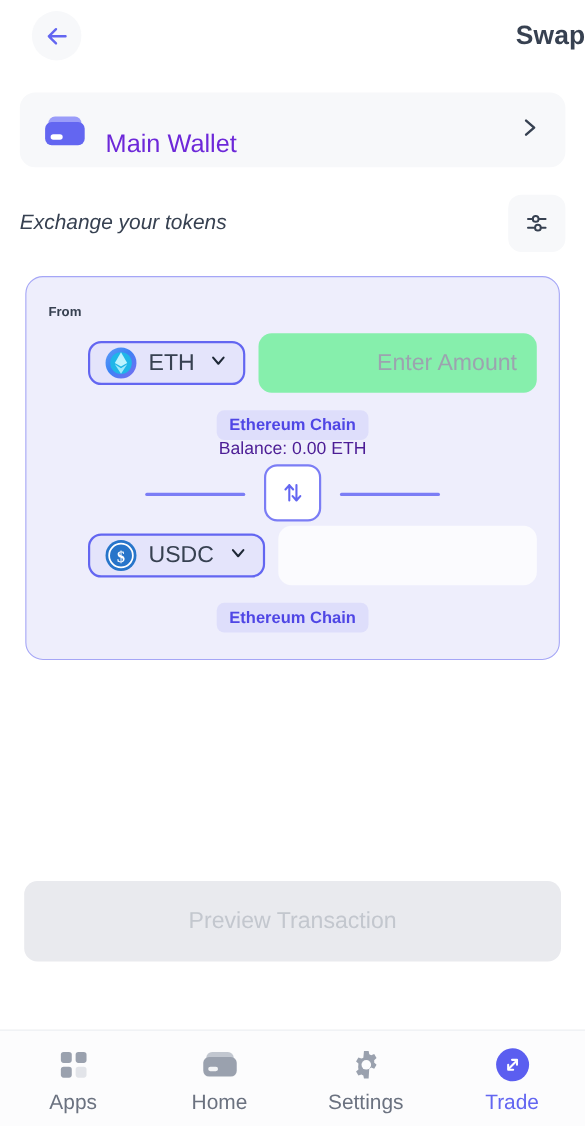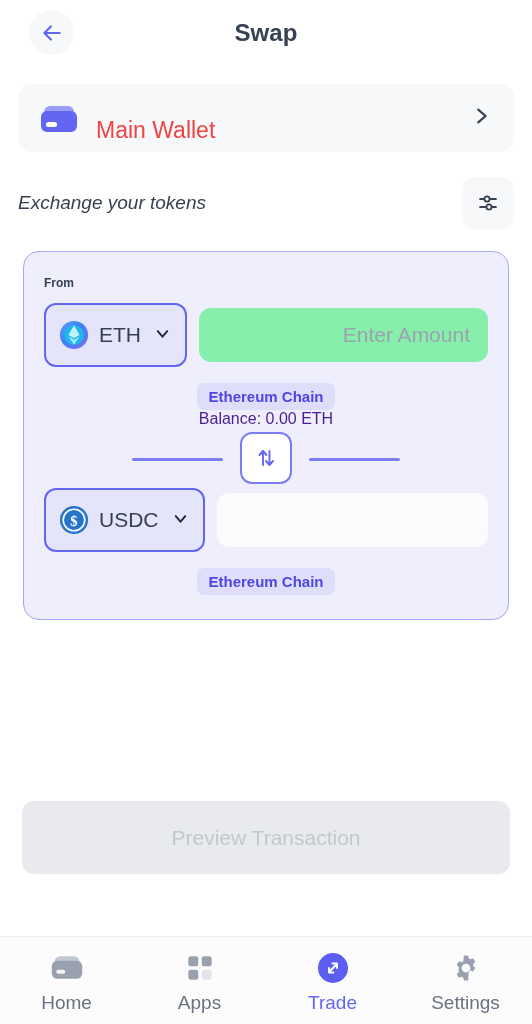--- a/index.html
+++ b/index.html
@@ -40,21 +40,21 @@
     background: #f7f8fa;
     display: flex;
     align-items: center;
     justify-content: center;
     cursor: pointer;
     border: none;
   }
   .back-button svg { display: block; }
   .page-title {
     width: 100%;
-    text-align: center;
+    text-align: right;
     font-size: 24px;
     font-weight: 700;
     color: #374151;
     letter-spacing: 0.1px;
   }
 
   
   .wallet-card {
     margin: 18px 18px 0 18px;
     height: 68px;
@@ -64,21 +64,21 @@
     display: flex;
     align-items: center;
     padding: 0 22px;
     cursor: pointer;
   }
   .wallet-icon { flex: none; width: 38px; height: 28px; position: relative; }
   .wallet-name {
     margin-left: 18px;
     font-size: 23px;
     font-weight: 500;
-    color: #ef4444;
+    color: #6d28d9;
     flex: 1;
     margin-top: 24px;
   }
   .chevron-right { flex: none; }
 
   
   .exchange-row {
     margin: 25px 18px 0 18px;
     height: 52px;
     flex: none;
@@ -118,30 +118,31 @@
     color: #374151;
     margin-bottom: 13px;
   }
   .token-row {
     display: flex;
     align-items: center;
     gap: 12px;
   }
   .token-select {
     flex: none;
-    height: 64px;
+    height: 40px;
     min-width: 141px;
     background: #e4e4fb;
     border: 2px solid #6366f1;
     border-radius: 12px;
     display: flex;
     align-items: center;
     padding: 0 13px;
     gap: 10px;
     cursor: pointer;
+    margin-left: 36px;
   }
   .token-icon { flex: none; width: 30px; height: 30px; }
   .token-symbol {
     font-size: 21px;
     color: #374151;
     font-weight: 500;
     white-space: nowrap;
   }
   .chevron-down { flex: none; margin-left: 2px; }
 
@@ -381,59 +382,59 @@
 
   <div class="spacer"></div>
   <div class="preview-wrap">
     <button class="preview-button" disabled="">Preview Transaction</button>
   </div>
 
   <div class="bottom-nav">
 
     <div class="nav-item">
       <span class="nav-icon">
-        <svg width="34" height="28" viewBox="0 0 38 30" fill="none">
-          <rect x="5" y="2" width="28" height="21" rx="6" fill="#c2c7d0"></rect>
-          <rect x="2" y="7" width="34" height="20" rx="6" fill="#9aa1ae"></rect>
-          <rect x="7" y="17" width="10" height="4.5" rx="2.2" fill="#f3f4f6"></rect>
-        </svg>
-      </span>
-      <span class="nav-label">Home</span>
-    </div>
-
-    <div class="nav-item">
-      <span class="nav-icon">
         <svg width="28" height="28" viewBox="0 0 24 24">
           <rect x="2" y="2" width="8.5" height="8.5" rx="2.2" fill="#9aa1ae"></rect>
           <rect x="13.5" y="2" width="8.5" height="8.5" rx="2.2" fill="#9aa1ae"></rect>
           <rect x="2" y="13.5" width="8.5" height="8.5" rx="2.2" fill="#9aa1ae"></rect>
           <rect x="13.5" y="13.5" width="8.5" height="8.5" rx="2.2" fill="#e2e4e9"></rect>
         </svg>
       </span>
       <span class="nav-label">Apps</span>
+    </div>
+
+    <div class="nav-item">
+      <span class="nav-icon">
+        <svg width="34" height="28" viewBox="0 0 38 30" fill="none">
+          <rect x="5" y="2" width="28" height="21" rx="6" fill="#c2c7d0"></rect>
+          <rect x="2" y="7" width="34" height="20" rx="6" fill="#9aa1ae"></rect>
+          <rect x="7" y="17" width="10" height="4.5" rx="2.2" fill="#f3f4f6"></rect>
+        </svg>
+      </span>
+      <span class="nav-label">Home</span>
+    </div>
+
+    <div class="nav-item">
+      <span class="nav-icon">
+        <svg width="30" height="30" viewBox="0 0 24 24">
+          <path fill="#9aa1ae" d="M12 8.2a3.8 3.8 0 1 0 0 7.6 3.8 3.8 0 0 0 0-7.6zm0 5.6a1.8 1.8 0 1 1 0-3.6 1.8 1.8 0 0 1 0 3.6z"></path>
+          <path fill="#9aa1ae" d="M10.3 2h3.4l.45 2.3c.5.17.97.4 1.4.68l2.2-.82 1.7 2.95-1.75 1.52c.05.28.07.57.07.87s-.02.59-.07.87l1.75 1.52-1.7 2.95-2.2-.82c-.43.28-.9.51-1.4.68L13.7 22h-3.4l-.45-2.3c-.5-.17-.97-.4-1.4-.68l-2.2.82-1.7-2.95 1.75-1.52A6.8 6.8 0 0 1 6.23 12c0-.3.02-.59.07-.87L4.55 9.61l1.7-2.95 2.2.82c.43-.28.9-.51 1.4-.68L10.3 2z"></path>
+          <circle cx="12" cy="12" r="3.5" fill="#fcfcfd"></circle>
+        </svg>
+      </span>
+      <span class="nav-label">Settings</span>
     </div>
 
     <div class="nav-item active">
       <span class="nav-icon">
         <svg width="32" height="32" viewBox="0 0 32 32" fill="none">
           <circle cx="16" cy="16" r="15" fill="#5b5ef0"></circle>
           <path d="M19.5 12.5L12.5 19.5" stroke="#ffffff" stroke-width="1.9" stroke-linecap="round"></path>
           <path d="M20 11.5V16M20 11.5H15.5" stroke="#ffffff" stroke-width="1.9" stroke-linecap="round" stroke-linejoin="round"></path>
           <path d="M12 20.5V16M12 20.5H16.5" stroke="#ffffff" stroke-width="1.9" stroke-linecap="round" stroke-linejoin="round"></path>
         </svg>
       </span>
       <span class="nav-label">Trade</span>
     </div>
 
-    <div class="nav-item">
-      <span class="nav-icon">
-        <svg width="30" height="30" viewBox="0 0 24 24">
-          <path fill="#9aa1ae" d="M12 8.2a3.8 3.8 0 1 0 0 7.6 3.8 3.8 0 0 0 0-7.6zm0 5.6a1.8 1.8 0 1 1 0-3.6 1.8 1.8 0 0 1 0 3.6z"></path>
-          <path fill="#9aa1ae" d="M10.3 2h3.4l.45 2.3c.5.17.97.4 1.4.68l2.2-.82 1.7 2.95-1.75 1.52c.05.28.07.57.07.87s-.02.59-.07.87l1.75 1.52-1.7 2.95-2.2-.82c-.43.28-.9.51-1.4.68L13.7 22h-3.4l-.45-2.3c-.5-.17-.97-.4-1.4-.68l-2.2.82-1.7-2.95 1.75-1.52A6.8 6.8 0 0 1 6.23 12c0-.3.02-.59.07-.87L4.55 9.61l1.7-2.95 2.2.82c.43-.28.9-.51 1.4-.68L10.3 2z"></path>
-          <circle cx="12" cy="12" r="3.5" fill="#fcfcfd"></circle>
-        </svg>
-      </span>
-      <span class="nav-label">Settings</span>
-    </div>
-
   </div>
 
 </div>
 
 </body></html>

